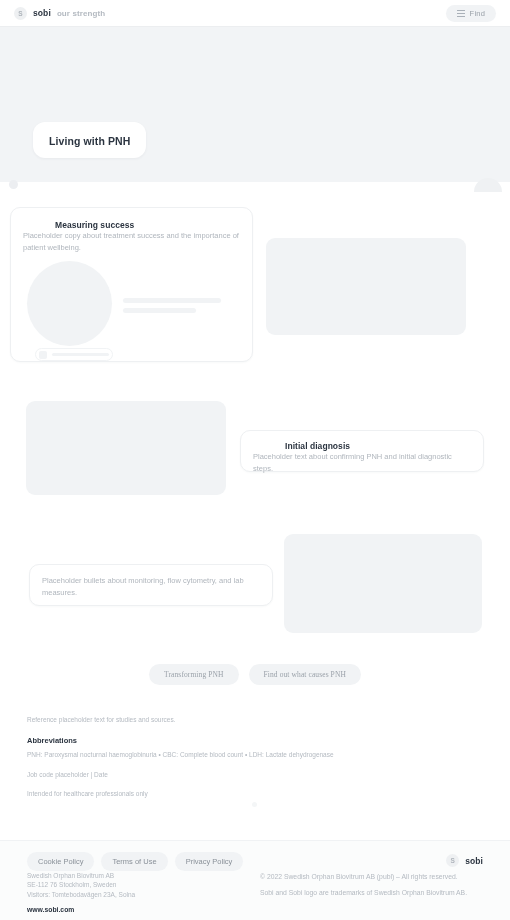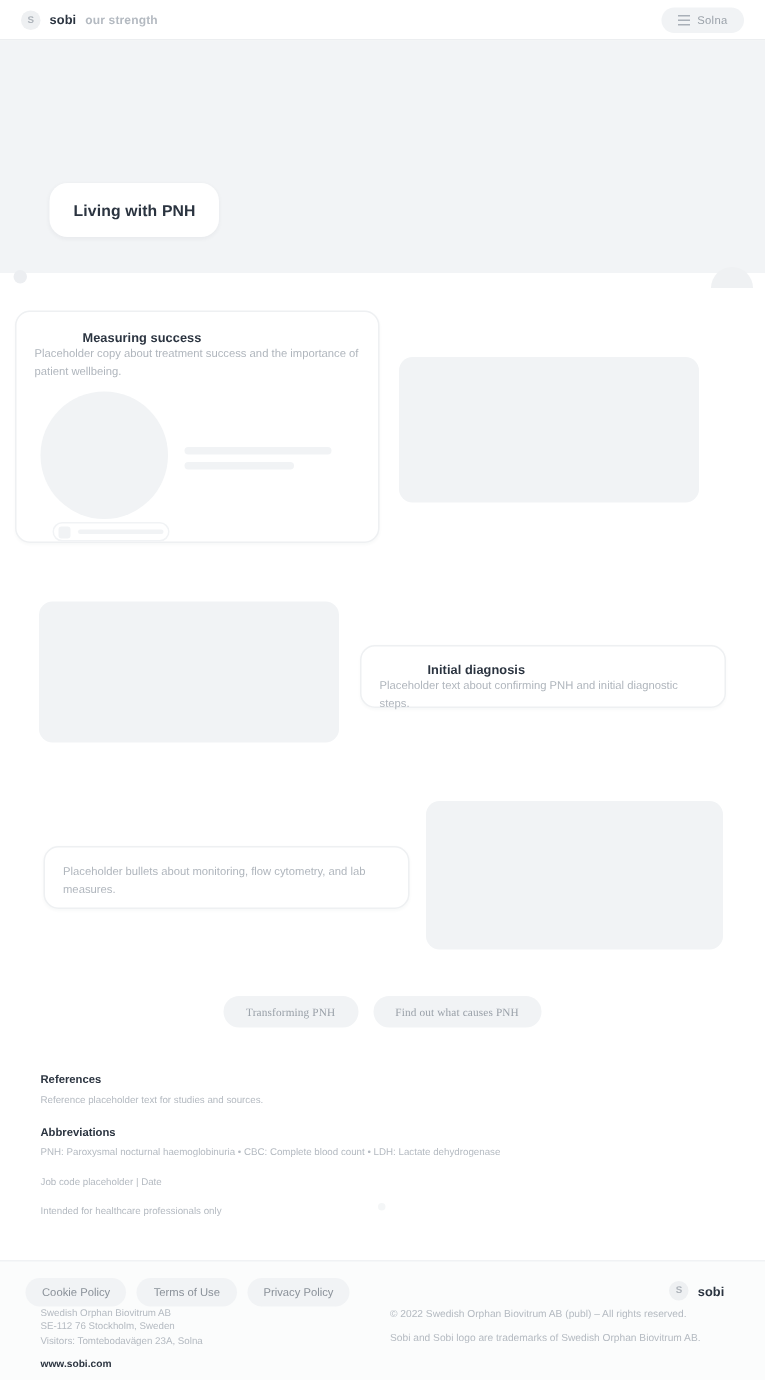--- a/index.html
+++ b/index.html
@@ -110,21 +110,21 @@
     position: absolute; left: 252px; top: 802px;
     width: 5px; height: 5px; border-radius: 50%; background: #f4f6f7;
   }
 
   
   .footer {
     position: absolute; left: 0; top: 840px; width: 510px; height: 80px;
     background: #fbfcfc; border-top: 1px solid #f0f2f4;
   }
   .footer-top {
-    position: absolute; left: 17px; top: 11px;
+    position: absolute; left: 27px; top: 11px;
     display: flex; gap: 7px; align-items: flex-end;
   }
   .footer-link {
     background: #f1f3f5; border: none; border-radius: 999px;
     padding: 5px 11px; font-size: 7.5px; color: #8a9199;
     font-family: "Liberation Sans", sans-serif; cursor: pointer; text-decoration: none;
   }
   .footer-brand {
     position: absolute; right: 27px; top: 13px;
     display: flex; align-items: center; gap: 6px;
@@ -146,21 +146,21 @@
       <div class="brand-badge">S</div>
       <span class="brand-name">sobi</span>
       <span class="brand-tag">our strength</span>
     </div>
     <button class="menu-btn">
       <span class="menu-icon">
           <i></i>
           <i></i>
           <i></i>
         </span>
-      <span class="menu-label">Solna</span>
+      <span class="menu-label">Find</span>
     </button>
   </div>
 
   <div class="hero"></div>
   <div class="hero-pill">
     <span>Living with PNH</span>
   </div>
   <div class="hero-dot"></div>
   <div class="hero-dome"></div>
 
@@ -196,21 +196,20 @@
       <div class="card-body">Placeholder bullets about monitoring, flow cytometry, and lab measures.</div>
     </div>
   </div>
 
   <div class="cta-row">
     <button class="cta-pill">Transforming PNH</button>
     <button class="cta-pill">Find out what causes PNH</button>
   </div>
 
   <div class="refs">
-    <h4>References</h4>
     <p>Reference placeholder text for studies and sources.</p>
     <h4 class="gap">Abbreviations</h4>
     <p>PNH: Paroxysmal nocturnal haemoglobinuria • CBC: Complete blood count • LDH: Lactate dehydrogenase</p>
     <p class="gap2">Job code placeholder | Date</p>
     <p class="gap2">Intended for healthcare professionals only</p>
   </div>
 
   <div class="mid-dot"></div>
 
   <div class="footer">

